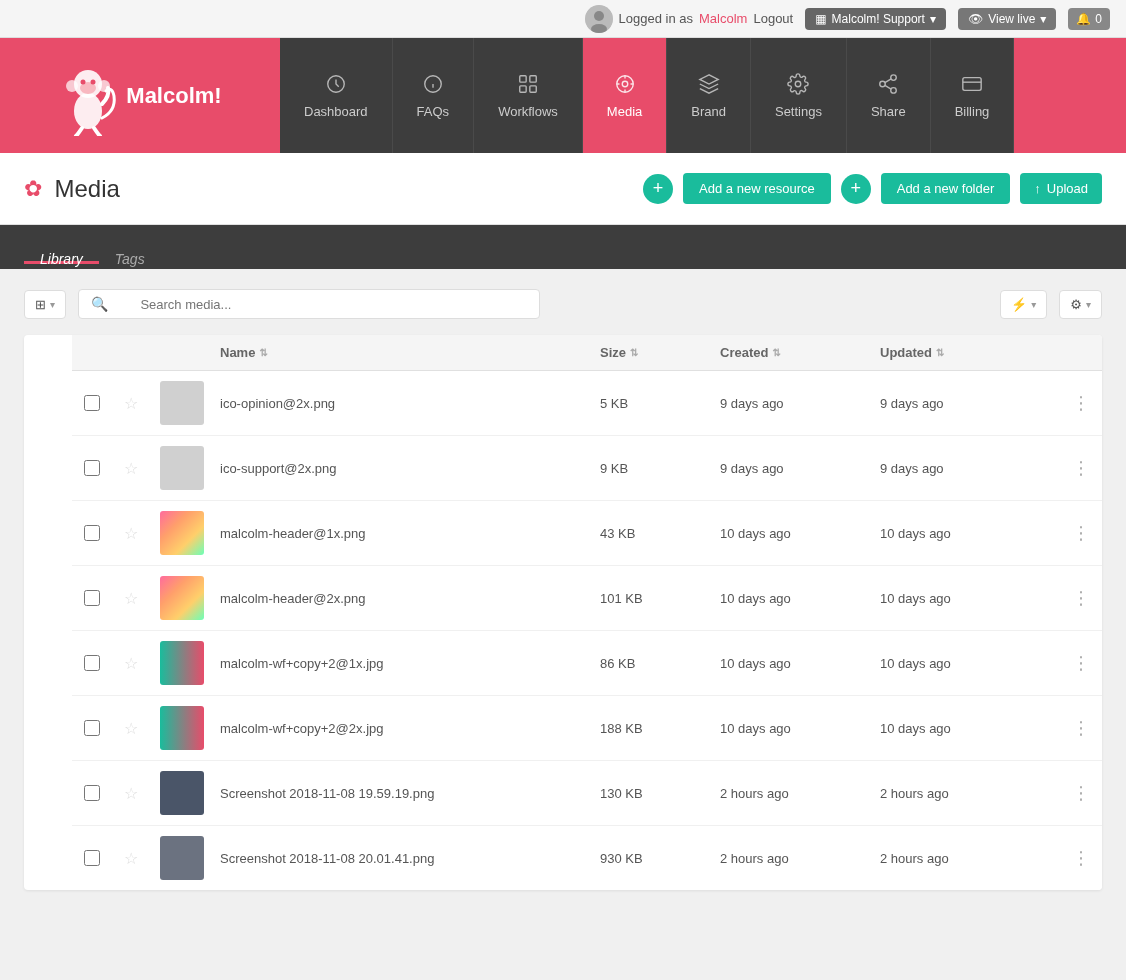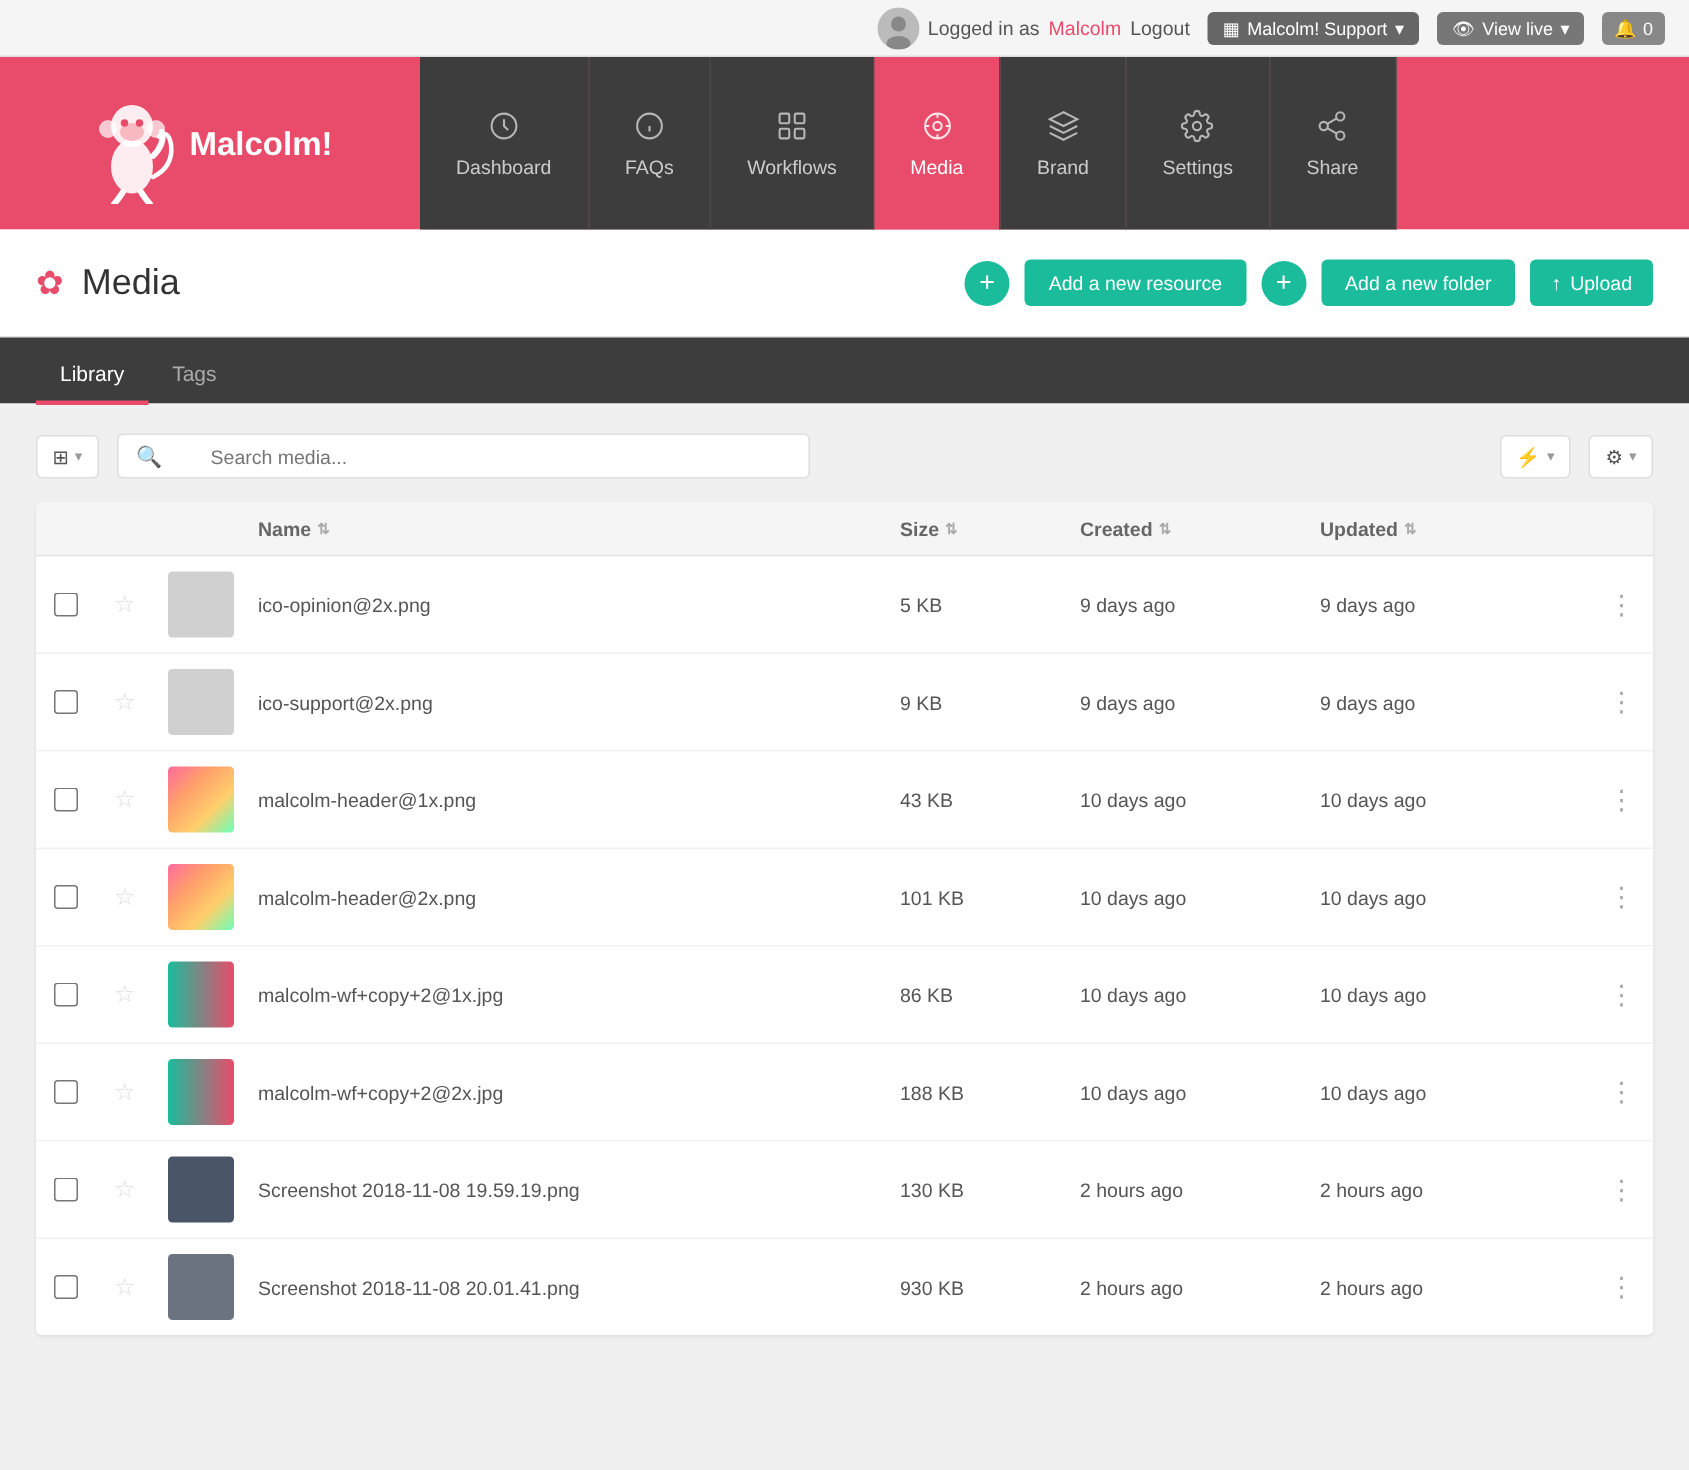--- a/index.html
+++ b/index.html
@@ -90,22 +90,22 @@
       display: flex; align-items: center; justify-content: center;
     }
     .btn-upload {
       background: #1abc9c; color: #fff; border: none;
       padding: 8px 14px; border-radius: 4px; cursor: pointer;
       font-size: 13px; display: flex; align-items: center; gap: 6px;
     }
 
     
     .sub-nav {
-      background: #3d3d3d; display: flex; align-items: flex-end;
-      padding: 0 24px; height: 44px;
+      background: #3d3d3d; display: flex; 
+      padding: 16px 24px; height: 44px; font-style: italic;
     }
     .sub-tab {
       color: #aaa; padding: 10px 16px; cursor: pointer;
       font-size: 14px; border-bottom: 3px solid transparent;
       margin-bottom: -1px;
     }
     .sub-tab.active { color: #fff; border-bottom: 3px solid #e84c6a; }
 
     
     .content { padding: 20px 24px; background: #f0f0f0; min-height: 600px; }
@@ -135,21 +135,21 @@
       border: 1px solid #ddd; background: #fff; padding: 6px 10px;
       border-radius: 4px; cursor: pointer; font-size: 13px; color: #555;
     }
     .settings-btn {
       display: flex; align-items: center; gap: 4px;
       border: 1px solid #ddd; background: #fff; padding: 6px 10px;
       border-radius: 4px; cursor: pointer; font-size: 13px; color: #555;
     }
 
     
-    .file-table { background: #fff; border-radius: 4px; overflow: hidden; box-shadow: 0 1px 3px rgba(0,0,0,0.08); }
+    .file-table { background: #fff; border-radius: 4px; overflow: hidden; box-shadow: 0 1px 3px rgba(0,0,0,0.08); padding-left: 48px; }
     .table-header {
       display: grid;
       grid-template-columns: 40px 36px 60px 1fr 120px 160px 160px 50px;
       background: #f5f5f5; border-bottom: 1px solid #e0e0e0;
       padding: 10px 12px; font-size: 13px; font-weight: 600; color: #666;
       align-items: center;
     }
     .table-row {
       display: grid;
       grid-template-columns: 40px 36px 60px 1fr 120px 160px 160px 50px;
@@ -278,20 +278,27 @@
   </div>
       <div class="nav-item">
     <span style="opacity:0.85"><svg width="22" height="22" viewBox="0 0 24 24" fill="none" stroke="currentColor" stroke-width="1.5">
             <circle cx="18" cy="5" r="3"></circle>
             <circle cx="6" cy="12" r="3"></circle>
             <circle cx="18" cy="19" r="3"></circle>
             <line x1="8.59" y1="13.51" x2="15.42" y2="17.49"></line>
             <line x1="15.41" y1="6.51" x2="8.59" y2="10.49"></line>
           </svg></span>
     <span class="nav-item-label">Share</span>
+  </div>
+      <div class="nav-item">
+    <span style="opacity:0.85"><svg width="22" height="22" viewBox="0 0 24 24" fill="none" stroke="currentColor" stroke-width="1.5">
+            <rect x="2" y="5" width="20" height="14" rx="2"></rect>
+            <line x1="2" y1="10" x2="22" y2="10"></line>
+          </svg></span>
+    <span class="nav-item-label">Billing</span>
   </div>
     </nav>
 </div>
 
 <div class="page-header">
   <span class="page-title-icon">✿</span>
   <h1 class="page-title">Media</h1>
   <div class="header-actions">
     <button class="btn-plus">+</button>
     <button class="btn-teal">

